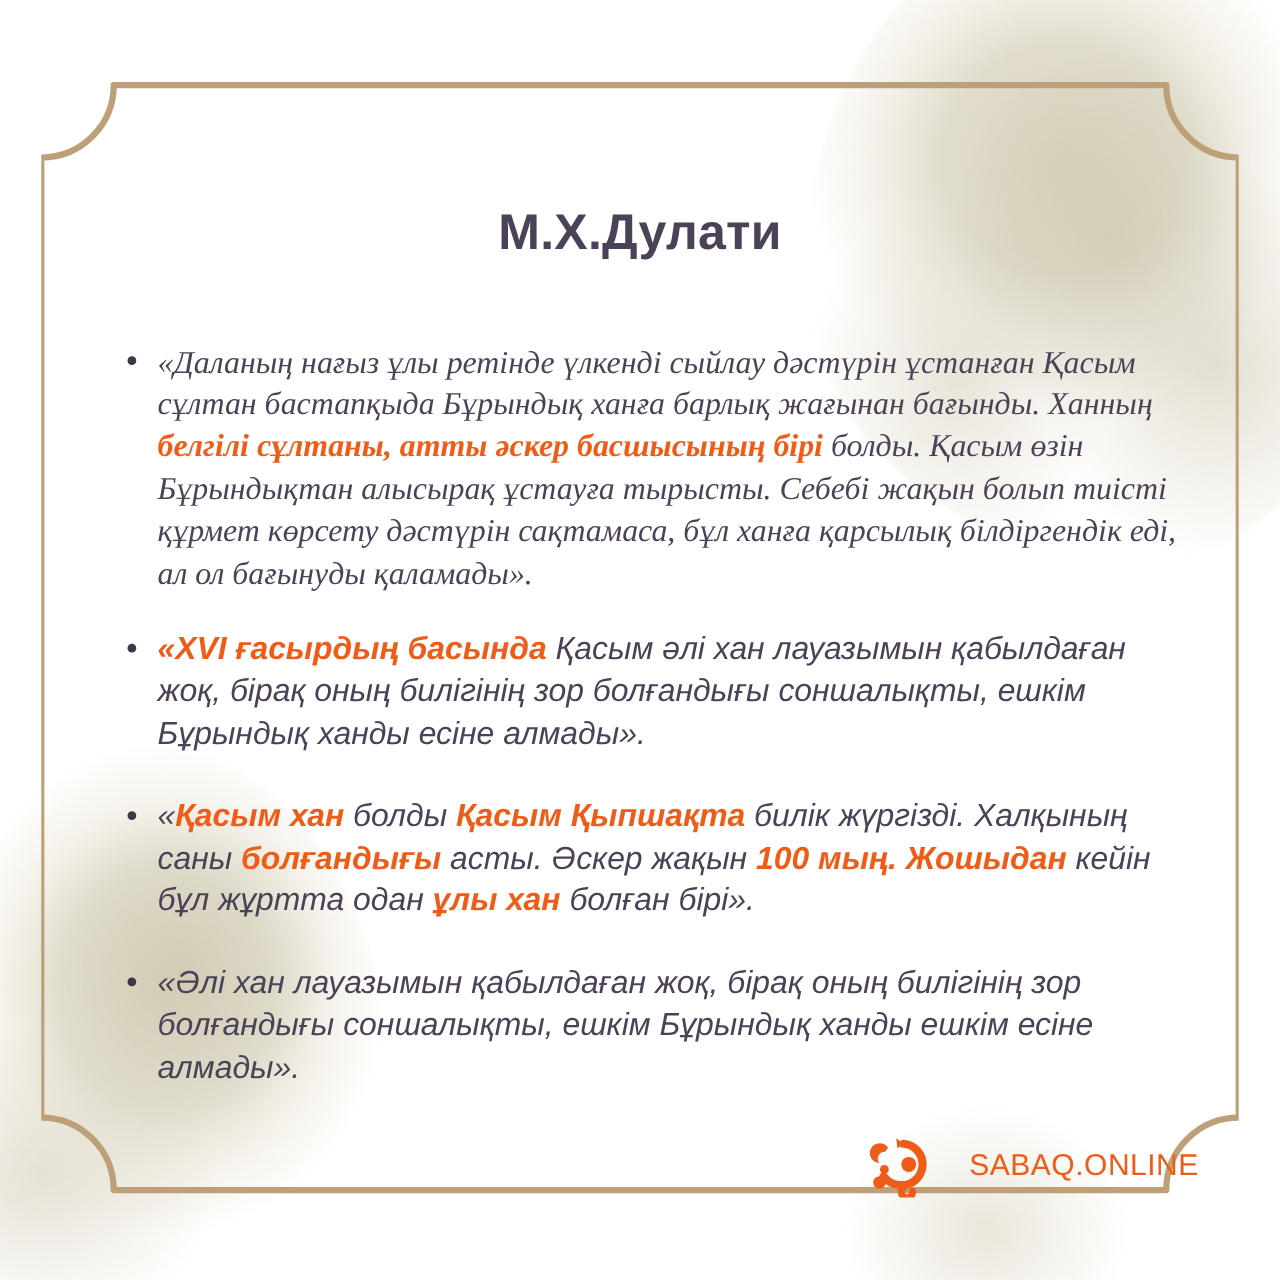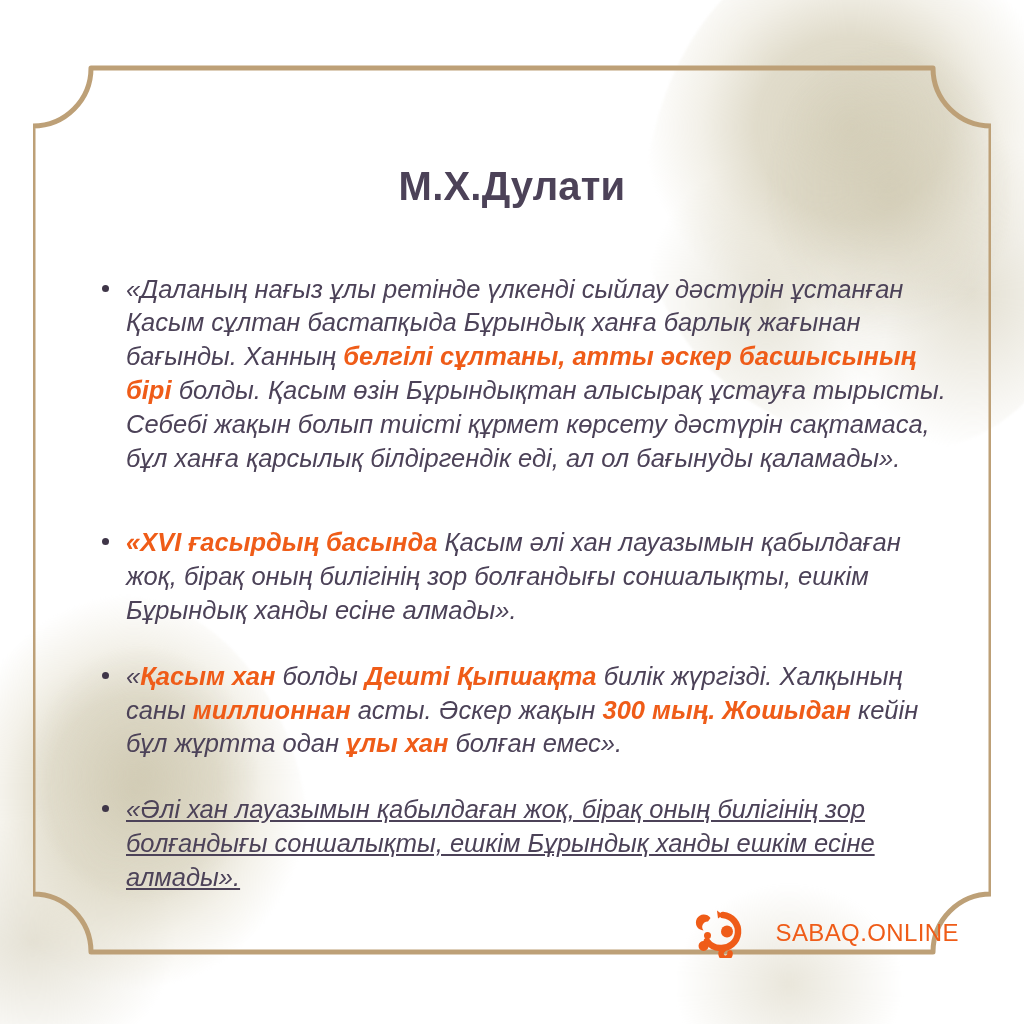--- a/index.html
+++ b/index.html
@@ -122,40 +122,40 @@
 
   .bullet {
     position: relative;
     padding-left: 30px;
     margin-bottom: 26px;
     font-size: 25.5px;
     line-height: 1.33;
     font-style: italic;
     color: #4c4258;
   }
-  .bullet:last-child { margin-bottom: 16px; text-decoration: underline; }
+  .bullet:last-child { margin-bottom: 16px; }
 
   .bullet .dot {
     position: absolute;
     left: 6px;
     top: 12px;
     width: 7px;
     height: 7px;
     border-radius: 50%;
     background: #3f3648;
   }
 
   .bullet .hl {
     color: #ef5c18;
     font-weight: 700;
     font-style: italic;
   }
 
   
-  .bullet-1 { margin-bottom: 50px; }
+  .bullet-1 { margin-bottom: 27px; font-family: Liberation Serif, serif; }
   .bullet-2 { margin-bottom: 32px; }
   .bullet-3 { margin-bottom: 32px; }
 
   
   .logo {
     position: absolute;
     right: 65px;
     bottom: 66px;
     display: flex;
     align-items: center;
@@ -204,21 +204,21 @@
 
       <p class="bullet bullet-1">
         <span class="dot"></span><span>«Даланың нағыз ұлы ретінде үлкенді сыйлау дәстүрін ұстанған Қасым сұлтан бастапқыда Бұрындық ханға барлық жағынан бағынды. Ханның </span><span class="hl">белгілі сұлтаны, атты әскер басшысының бірі</span><span> болды. Қасым өзін Бұрындықтан алысырақ ұстауға тырысты. Себебі жақын болып тиісті құрмет көрсету дәстүрін сақтамаса, бұл ханға қарсылық  білдіргендік еді, ал ол бағынуды қаламады».</span>
       </p>
 
       <p class="bullet bullet-2">
         <span class="dot"></span><span class="hl">«XVI ғасырдың басында</span><span> Қасым әлі хан лауазымын қабылдаған жоқ, бірақ оның билігінің зор болғандығы соншалықты, ешкім Бұрындық ханды есіне алмады».</span>
       </p>
 
       <p class="bullet bullet-3">
-        <span class="dot"></span><span>«</span><span class="hl">Қасым хан</span><span> болды </span><span class="hl">Дешті Қыпшақта</span><span> билік жүргізді. Халқының саны </span><span class="hl">миллионнан</span><span> асты. Әскер жақын </span><span class="hl">300 мың. Жошыдан</span><span> кейін бұл жұртта одан </span><span class="hl">ұлы хан</span><span> болған емес».</span>
+        <span class="dot"></span><span>«</span><span class="hl">Қасым хан</span><span> болды </span><span class="hl">Қасым Қыпшақта</span><span> билік жүргізді. Халқының саны </span><span class="hl">болғандығы</span><span> асты. Әскер жақын </span><span class="hl">100 мың. Жошыдан</span><span> кейін бұл жұртта одан </span><span class="hl">ұлы хан</span><span> болған бірі».</span>
       </p>
 
       <p class="bullet bullet-4">
         <span class="dot"></span><span>«Әлі хан лауазымын қабылдаған жоқ, бірақ оның билігінің зор болғандығы соншалықты, ешкім Бұрындық ханды ешкім есіне алмады».</span>
       </p>
 
     </div>
 
     <div class="logo">
       <svg class="logo-mark" viewBox="0 0 112 100" aria-hidden="true">

